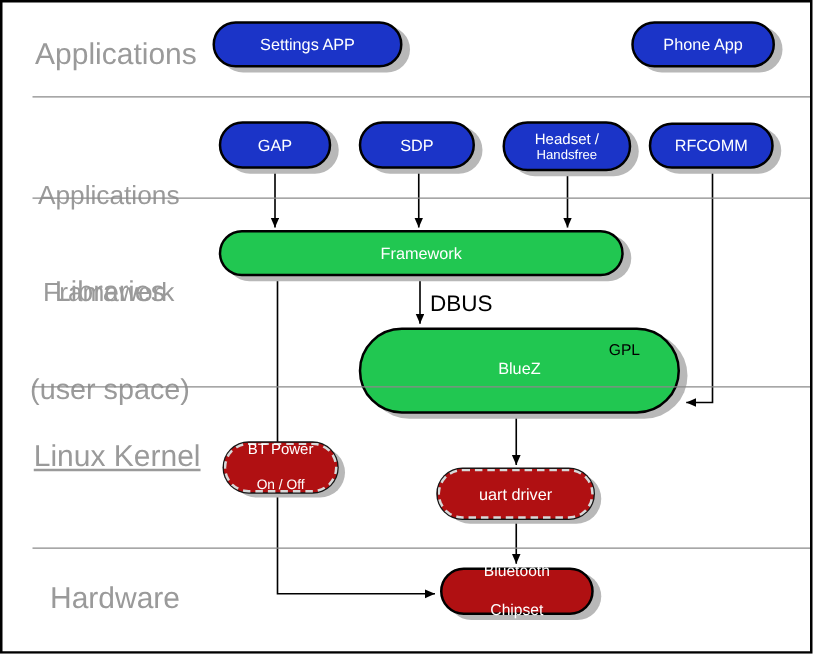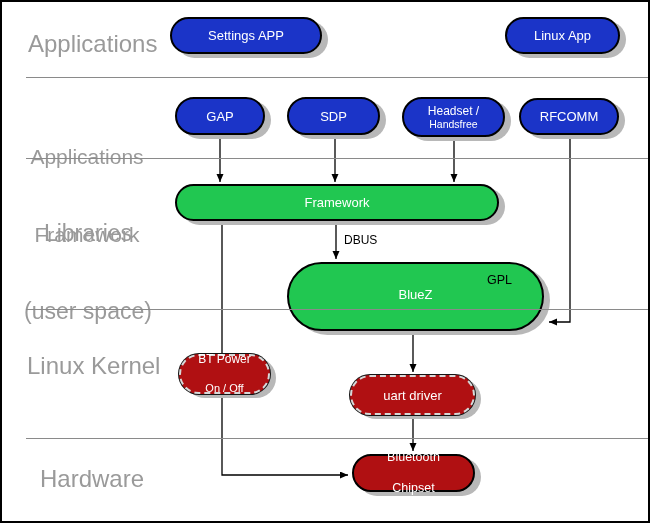--- a/index.html
+++ b/index.html
@@ -18,21 +18,21 @@
   .divider{position:absolute;left:24px;width:622px;height:1px;background:#8a8a8a;z-index:3;}
   .div1{top:75px;} .div2{top:156px;} .div3{top:307px;} .div4{top:436px;}
   
   .layer-label{
     position:absolute;color:#9a9a9a;font-size:24px;line-height:27px;
     z-index:0;white-space:pre;text-align:center;
   }
   .lbl-apps{left:26px;top:28px;text-align:left;}
   .lbl-appfw{left:6px;top:90px;width:158px;font-size:21px;line-height:26px;}
   .lbl-libs{left:2px;top:166px;width:168px;font-size:23px;line-height:26px;}
-  .lbl-kernel{left:25px;top:350px;text-align:right;}
+  .lbl-kernel{left:25px;top:350px;text-align:right;text-decoration:underline;}
   .lbl-hw{left:38px;top:463px;text-align:left;}
   
   .pill{
     position:absolute;z-index:2;box-sizing:border-box;
     border-radius:999px;border:2px solid #000;
     box-shadow:6px 4px 0 #b8b8b8;
     display:flex;flex-direction:column;align-items:center;justify-content:center;
     color:#fff;font-size:13px;line-height:15px;text-align:center;
   }
   .blue{background:#1b34c8;}
@@ -59,21 +59,21 @@
   .p-chipset{left:350px;top:452px;width:123px;height:38px;}
   .p-chipset .l1,.p-chipset .l2{font-size:12.5px;line-height:15px;}
   .gpl-badge{
     position:absolute;right:30px;top:10px;
     color:#000;font-size:12.5px;line-height:13px;
   }
   .bluez-text{position:relative;top:-2px;}
   
   .edge-label{
     position:absolute;left:342px;top:231px;z-index:2;
-    color:#000;font-size:12px;
+    color:#000;font-size:18px;
   }
 </style>
 </head>
 <body>
 
 <div class="canvas">
 
   <svg class="wires" width="663" height="523" viewBox="0 0 663 523">
     <defs>
       <marker id="arr" markerWidth="9" markerHeight="8" refX="8" refY="3.5" orient="auto" markerUnits="userSpaceOnUse">
@@ -106,21 +106,21 @@
     <div>Libraries</div>
     <div>(user space)</div>
   </div>
   <div class="layer-label lbl-kernel">Linux Kernel</div>
   <div class="layer-label lbl-hw">Hardware</div>
 
   <div class="pill blue p-settings">
     <span>Settings APP</span>
   </div>
   <div class="pill blue p-phone">
-    <span>Linux App</span>
+    <span>Phone App</span>
   </div>
 
   <div class="pill blue p-gap">
     <span>GAP</span>
   </div>
   <div class="pill blue p-sdp">
     <span>SDP</span>
   </div>
   <div class="pill blue p-headset">
     <span class="l1">Headset /</span>

